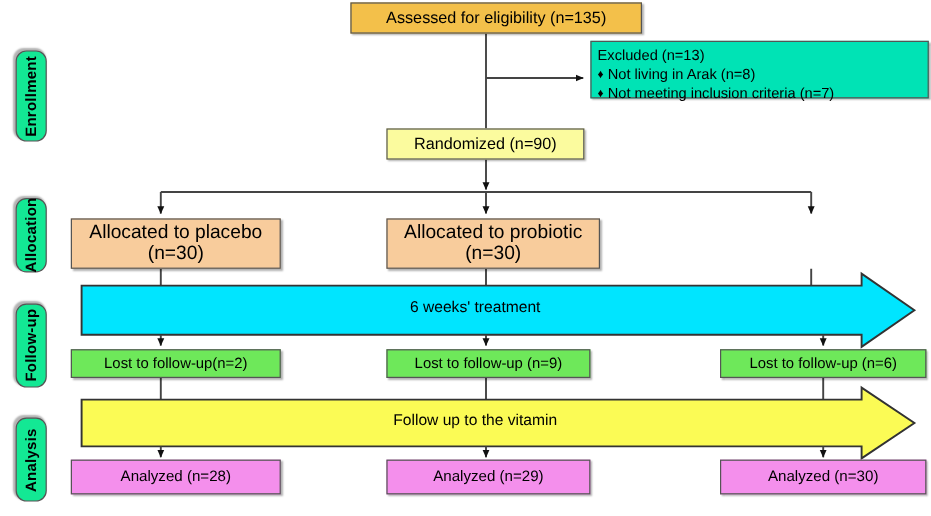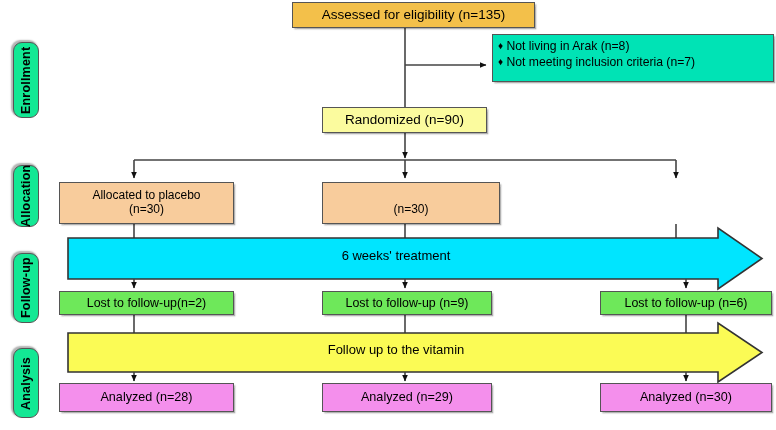--- a/index.html
+++ b/index.html
@@ -67,21 +67,21 @@
   .excluded .ln { display: block; white-space: nowrap; line-height: 1.32; }
   .excluded .bul { font-size: 10px; vertical-align: 1px; }
   .randomized {
     left: 322px; top: 107px; width: 165px; height: 26px;
     background: #FBFB9E;
     font-size: 13.5px;
   }
   .alloc {
     top: 182px; height: 42px;
     background: #F8CC9C;
-    font-size: 12px;
+    font-size: 16px;
   }
   .alloc-1 { left: 59px;  width: 175px; }
   .alloc-2 { left: 322px; width: 178px; }
   .alloc-3 { left: 583px; width: 184px; }
   .lost {
     top: 356px; height: 24px;
     background: #6EE85A;
     font-size: 12.4px;
   }
   .lost-1 { left: 59px;  width: 175px; }
@@ -155,35 +155,36 @@
   </svg>
 
   <div class="stage stage-enroll">Enrollment</div>
   <div class="stage stage-alloc">Allocation</div>
   <div class="stage stage-follow">Follow-up</div>
   <div class="stage stage-analy">Analysis</div>
 
   <div class="node assessed">Assessed for eligibility (n=135)</div>
 
   <div class="node excluded">
+    <span class="ln">Excluded (n=13)</span>
     <span class="ln"><span class="bul">♦</span>&nbsp;<span>Not living in Arak (n=8)</span></span>
     <span class="ln"><span class="bul">♦</span>&nbsp;<span>Not  meeting  inclusion  criteria (n=7)</span></span>
   </div>
 
   <div class="node randomized">Randomized (n=90)</div>
 
   <div class="node alloc alloc-1">
     <span>
       <span>Allocated to placebo</span><br>
       <span>(n=30)</span>
     </span>
   </div>
   <div class="node alloc alloc-2">
     <span>
-      <br>
+      <span>Allocated to probiotic</span><br>
       <span>(n=30)</span>
     </span>
   </div>
 
   <div class="band-label band-label-treat">6 weeks' treatment</div>
   <div class="band-label band-label-deliv">Follow up to the vitamin</div>
 
   <div class="node lost lost-1">Lost to follow-up(n=2)</div>
   <div class="node lost lost-2">Lost to follow-up (n=9)</div>
   <div class="node lost lost-3">Lost to follow-up (n=6)</div>

